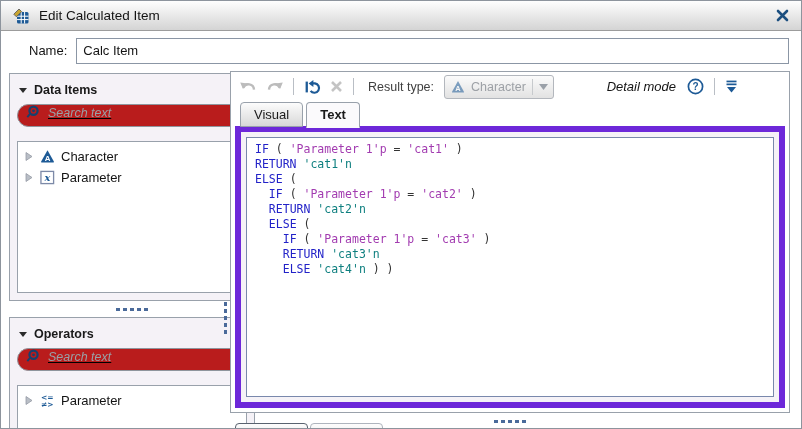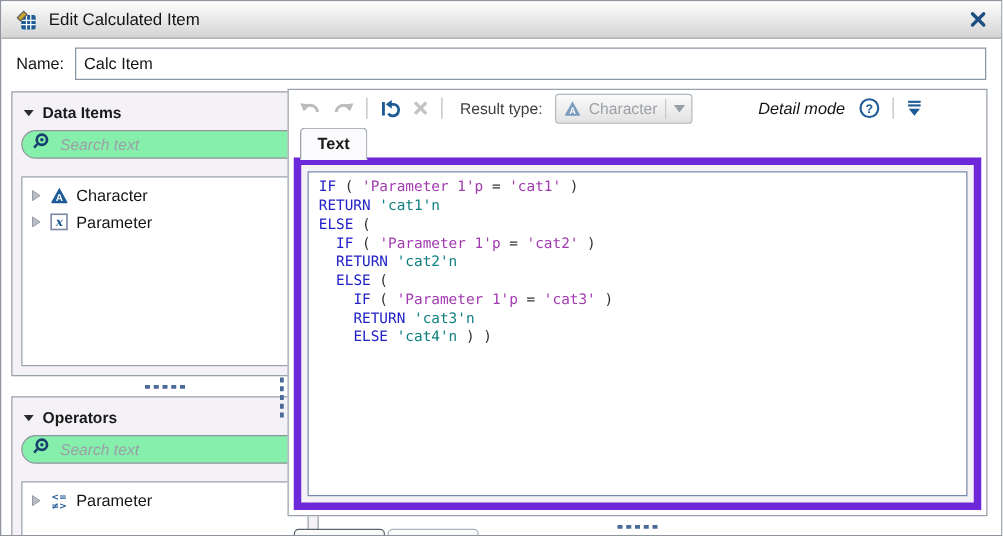--- a/index.html
+++ b/index.html
@@ -6,35 +6,35 @@
   .dialog{position:relative;width:802px;height:429px;box-sizing:border-box;border:1px solid #8d949d;
     background:#fff;font-family:"Liberation Sans",sans-serif;overflow:hidden;}
   
   .titlebar{height:29px;background:linear-gradient(#fefefe,#d4d4d4);border-bottom:1px solid #9c9c9c;
     display:flex;align-items:center;padding:0 10px;}
   .title-icon{display:flex;margin-left:2px;}
   .title{font-size:13.5px;color:#141414;margin-left:9px;}
   .close{margin-left:auto;display:flex;cursor:pointer;padding:2px;}
   
   .name-row{height:39px;display:flex;align-items:center;padding:0 12px;gap:9px;}
-  .name-row label{font-size:13px;color:#141414;}
+  .name-row label{font-size:13px;color:#141414;margin-left:16px;}
   .name-row input{flex:1;height:22px;border:1px solid #8b96a5;font-size:13px;padding:1px 6px;
     font-family:"Liberation Sans",sans-serif;color:#141414;}
   
   .bodyarea{position:absolute;left:0;right:0;top:70px;bottom:0;}
   .left-col{position:absolute;left:8px;top:2px;width:210px;bottom:0;padding-left:36px;}
   .panel{position:absolute;left:0;right:0;background:#f5f2f7;border:1px solid #99a1ab;box-sizing:border-box;}
   .panel.p-data{top:0;height:228px;}
   .panel.p-ops{top:244px;bottom:-2px;}
   .panel-header{display:flex;align-items:center;gap:7px;font-weight:bold;font-size:12.5px;color:#1a1a1a;
     padding:9px 9px 7px 9px;cursor:pointer;}
   .caret{width:0;height:0;border-left:4.5px solid transparent;border-right:4.5px solid transparent;
     border-top:5.5px solid #2b2b2b;display:inline-block;}
-  .searchbox{height:23px;box-sizing:border-box;border:1px solid #8f959d;border-radius:12px;background:#86efac;
-    display:flex;align-items:center;margin:0 7px;padding:0 8px;gap:6px;}
+  .searchbox{height:23px;box-sizing:border-box;border:1px solid #8f959d;border-radius:12px;background:#b91c1c;
+    display:flex;align-items:flex-start;margin:0 7px;padding:0 8px;gap:6px;text-decoration:underline;}
   .searchbox input{border:none;outline:none;flex:1;font-size:12.5px;background:transparent;
     font-family:"Liberation Sans",sans-serif;min-width:0;}
   .searchbox input::placeholder{font-style:italic;color:#9aa0a6;}
   .tree{position:absolute;left:7px;right:7px;top:67px;bottom:7px;background:#fff;border:1px solid #99a1ab;
     padding:4px 0;overflow:hidden;}
   .p-ops .tree{bottom:-2px;}
   .tree-row{display:flex;align-items:center;gap:6px;height:21px;padding-left:7px;font-size:13px;color:#141414;cursor:pointer;}
   .tree-row .ticon{display:flex;width:16px;justify-content:center;}
   
   .h-split{position:absolute;left:0;right:0;height:10px;display:flex;justify-content:center;align-items:center;gap:3px;cursor:row-resize;}
@@ -272,20 +272,21 @@
         <span class="tbtn collapse-margin">
           <svg width="13" height="13" viewBox="0 0 13 13">
               <rect x="1.5" y="0.6" width="10" height="1.7" fill="#1d5a96"></rect>
               <rect x="1.5" y="3.5" width="10" height="1.7" fill="#1d5a96"></rect>
               <polygon points="2,7 11,7 6.5,12.6" fill="#1d5a96"></polygon>
             </svg>
         </span>
       </div>
 
       <div class="tabs">
+          <div class="tab">Visual</div>
           <div class="tab active">Text</div>
         </div>
 
       <div class="tab-content">
         <div class="code-area"><div><span class="seg-keyword">IF</span><span class="seg-plain"> ( </span><span class="seg-param">'Parameter 1'p</span><span class="seg-plain"> = </span><span class="seg-string">'cat1'</span><span class="seg-plain"> )</span></div><div><span class="seg-keyword">RETURN</span><span class="seg-plain"> </span><span class="seg-name">'cat1'n</span></div><div><span class="seg-keyword">ELSE</span><span class="seg-plain"> (</span></div><div><span class="seg-plain">  </span><span class="seg-keyword">IF</span><span class="seg-plain"> ( </span><span class="seg-param">'Parameter 1'p</span><span class="seg-plain"> = </span><span class="seg-string">'cat2'</span><span class="seg-plain"> )</span></div><div><span class="seg-plain">  </span><span class="seg-keyword">RETURN</span><span class="seg-plain"> </span><span class="seg-name">'cat2'n</span></div><div><span class="seg-plain">  </span><span class="seg-keyword">ELSE</span><span class="seg-plain"> (</span></div><div><span class="seg-plain">    </span><span class="seg-keyword">IF</span><span class="seg-plain"> ( </span><span class="seg-param">'Parameter 1'p</span><span class="seg-plain"> = </span><span class="seg-string">'cat3'</span><span class="seg-plain"> )</span></div><div><span class="seg-plain">    </span><span class="seg-keyword">RETURN</span><span class="seg-plain"> </span><span class="seg-name">'cat3'n</span></div><div><span class="seg-plain">    </span><span class="seg-keyword">ELSE</span><span class="seg-plain"> </span><span class="seg-name">'cat4'n</span><span class="seg-plain"> ) )</span></div></div>
       </div>
 
     </div>
 
     <div class="bottom-split">

